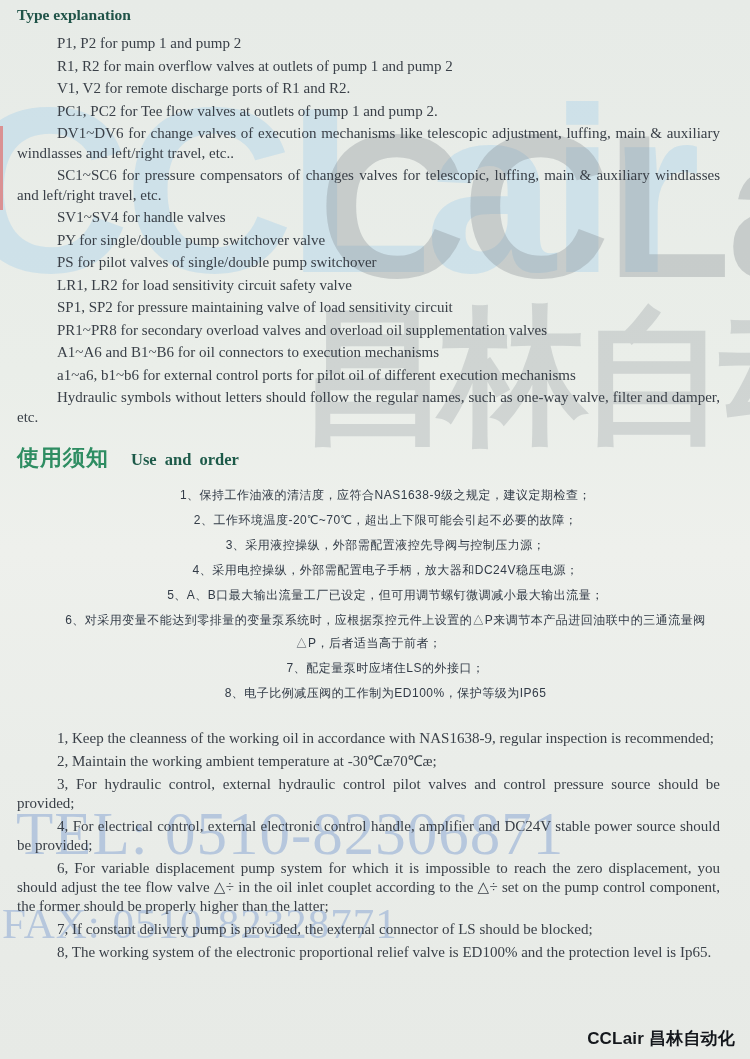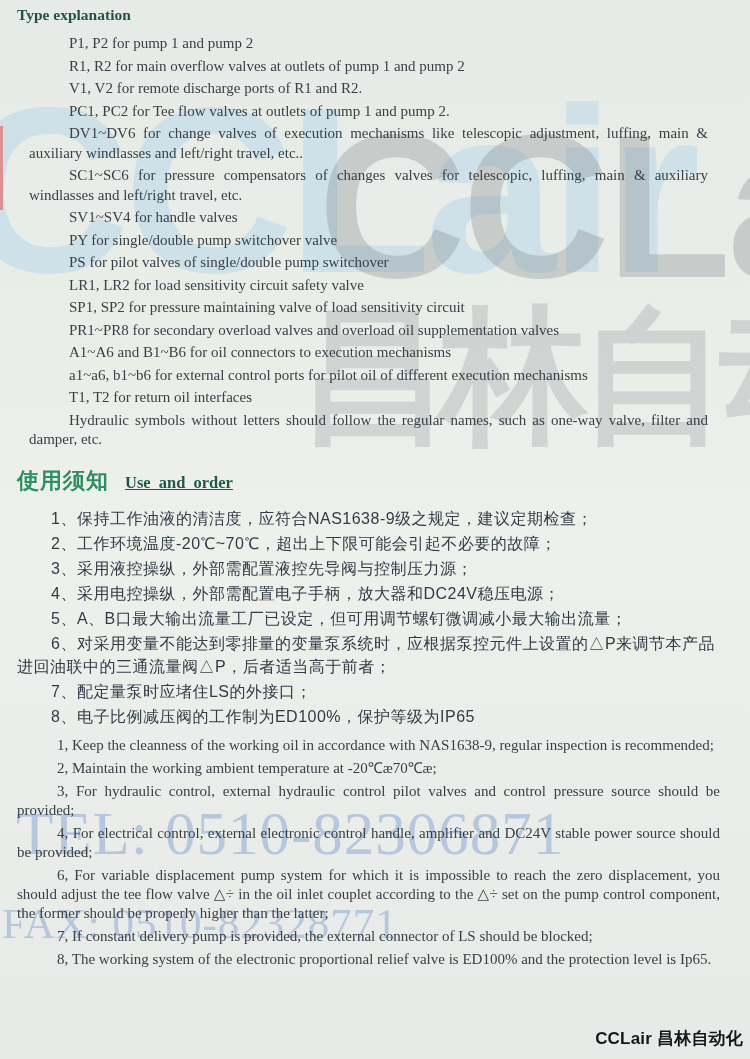--- a/index.html
+++ b/index.html
@@ -33,38 +33,38 @@
   .edge-artifact{
     position:absolute;left:0;top:126px;width:3px;height:84px;
     background:rgba(221,118,118,0.75);
   }
   .content{position:relative;z-index:1;padding:6px 30px 0 17px;}
   .section-title{
     margin:0 0 10px;font-size:15.5px;font-weight:bold;color:#1f5348;
     font-family:"Liberation Serif",serif;
   }
   .para{
-    margin:0 12px 3px;text-indent:40px;text-align:justify;
+    margin:0 0 3px;text-indent:40px;text-align:justify;
     font-size:15px;line-height:19.5px;color:#3a4048;
   }
-  .use-header{display:flex;align-items:baseline;gap:16px;margin:16px 0 11px;}
+  .use-header{display:flex;align-items:baseline;gap:22px;margin:16px 0 11px;}
   .use-cn{
     font-size:22px;font-weight:bold;color:#2e8d62;letter-spacing:1px;
     font-family:"Liberation Sans",sans-serif;
   }
-  .use-en{font-size:16.5px;font-weight:bold;color:#1d5a49;word-spacing:4px;text-decoration:underline;}
+  .use-en{font-size:16.5px;font-weight:bold;color:#1d5a49;word-spacing:4px;}
   .cn-list .para{
     font-family:"Liberation Sans",sans-serif;
-    font-size:16px;line-height:23px;margin:0 0 2px;text-indent:34px;
-    color:#323b47;letter-spacing:0.5px;text-align:left;
+    font-size:12px;line-height:23px;margin:0 0 2px;text-indent:34px;
+    color:#323b47;letter-spacing:0.5px;text-align:center;
   }
-  .en2-list{margin-top:8px;}
+  .en2-list{margin-top:24px;}
   .en2-list .para{line-height:19px;margin:0 0 4px;}
   .footer-logo{
-    position:absolute;right:7px;top:1027px;z-index:2;white-space:nowrap;
+    position:absolute;right:15px;top:1027px;z-index:2;white-space:nowrap;
     font-family:"Liberation Sans",sans-serif;font-weight:bold;font-size:17px;
     color:#14171c;letter-spacing:0.2px;
   }
 </style>
 </head>
 <body>
 
 <div class="page">
 
   <div class="wm-layer">
@@ -88,21 +88,20 @@
         <p class="para">DV1~DV6 for change valves of execution mechanisms like telescopic adjustment, luffing, main &amp; auxiliary windlasses and left/right travel, etc..</p>
         <p class="para">SC1~SC6 for pressure compensators of changes valves for telescopic, luffing, main &amp; auxiliary windlasses and left/right travel, etc.</p>
         <p class="para">SV1~SV4 for handle valves</p>
         <p class="para">PY for single/double pump switchover valve</p>
         <p class="para">PS for pilot valves of single/double pump switchover</p>
         <p class="para">LR1, LR2 for load sensitivity circuit safety valve</p>
         <p class="para">SP1, SP2 for pressure maintaining valve of load sensitivity circuit</p>
         <p class="para">PR1~PR8 for secondary overload valves and overload oil supplementation valves</p>
         <p class="para">A1~A6 and B1~B6 for oil connectors to execution mechanisms</p>
         <p class="para">a1~a6, b1~b6 for external control ports for pilot oil of different execution mechanisms</p>
-        <p class="para">T1, T2 for return oil interfaces</p>
         <p class="para">Hydraulic symbols without letters should follow the regular names, such as one-way valve, filter and damper, etc.</p>
       </div>
 
     <div class="use-header">
       <span class="use-cn">使用须知</span>
       <span class="use-en">Use and order</span>
     </div>
 
     <div class="list cn-list">
         <p class="para">1、保持工作油液的清洁度，应符合NAS1638-9级之规定，建议定期检查；</p>
@@ -110,21 +109,21 @@
         <p class="para">3、采用液控操纵，外部需配置液控先导阀与控制压力源；</p>
         <p class="para">4、采用电控操纵，外部需配置电子手柄，放大器和DC24V稳压电源；</p>
         <p class="para">5、A、B口最大输出流量工厂已设定，但可用调节螺钉微调减小最大输出流量；</p>
         <p class="para">6、对采用变量不能达到零排量的变量泵系统时，应根据泵控元件上设置的△P来调节本产品进回油联中的三通流量阀△P，后者适当高于前者；</p>
         <p class="para">7、配定量泵时应堵住LS的外接口；</p>
         <p class="para">8、电子比例减压阀的工作制为ED100%，保护等级为IP65</p>
       </div>
 
     <div class="list en2-list">
         <p class="para">1, Keep the cleanness of the working oil in accordance with NAS1638-9, regular inspection is recommended;</p>
-        <p class="para">2, Maintain the working ambient temperature at -20℃æ70℃æ;</p>
+        <p class="para">2, Maintain the working ambient temperature at -30℃æ70℃æ;</p>
         <p class="para">3, For hydraulic control, external hydraulic control pilot valves and control pressure source should be provided;</p>
         <p class="para">4, For electrical control, external electronic control handle, amplifier and DC24V stable power source should be provided;</p>
         <p class="para">6, For variable displacement pump system for which it is impossible to reach the zero displacement, you should adjust the tee flow valve △÷ in the oil inlet couplet according to the △÷ set on the pump control component, the former should be properly higher than the latter;</p>
         <p class="para">7, If constant delivery pump is provided, the external connector of LS should be blocked;</p>
         <p class="para">8, The working system of the electronic proportional relief valve is ED100% and the protection level is Ip65.</p>
       </div>
 
   </div>
 
   <div class="footer-logo">CCLair 昌林自动化</div>

